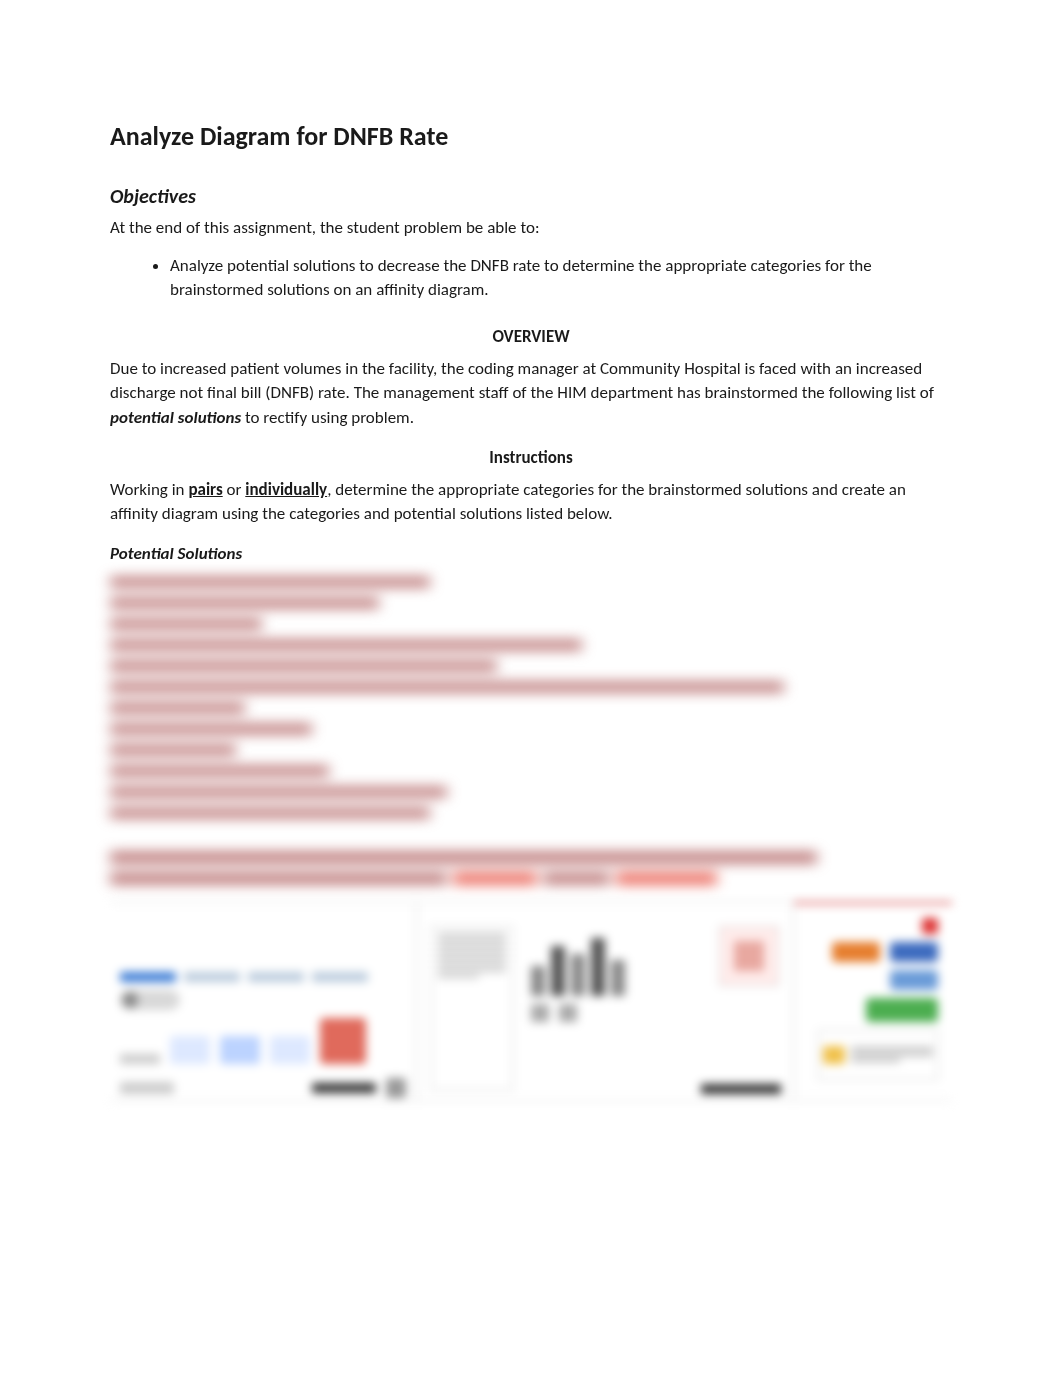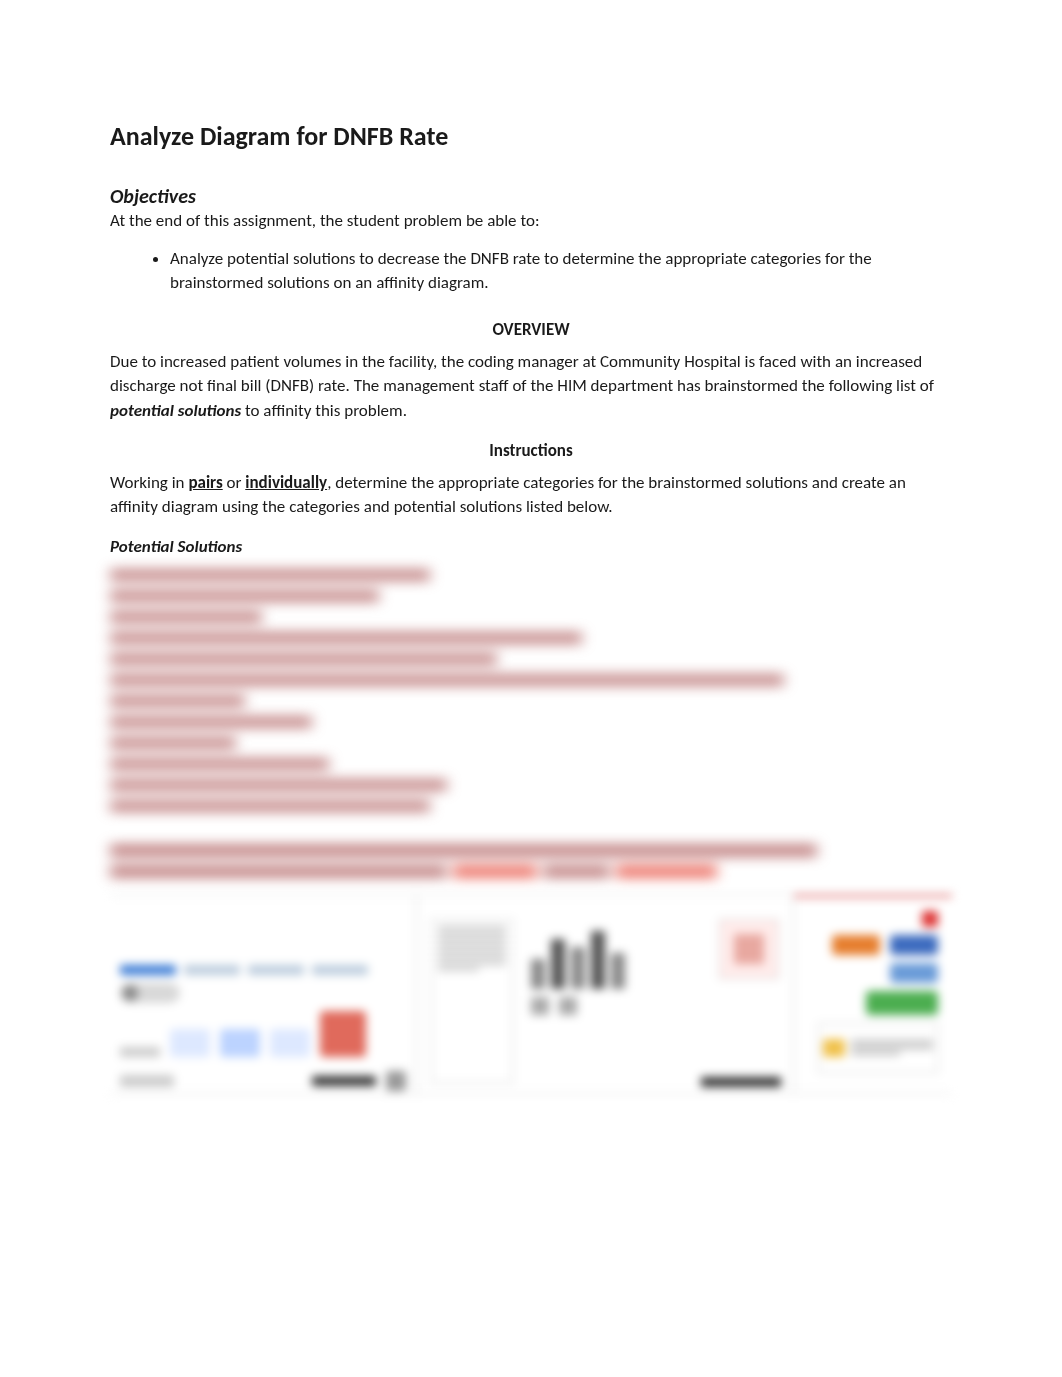--- a/index.html
+++ b/index.html
@@ -16,21 +16,21 @@
       font-size: 26px;
       font-weight: bold;
       color: #1a1a1a;
       margin-bottom: 32px;
     }
     .subtitle-italic {
       font-size: 20px;
       font-weight: bold;
       font-style: italic;
       color: #1a1a1a;
-      margin-bottom: 2px;
+      margin-bottom: 9px;
     }
     .obj-intro {
       font-size: 17px;
       color: #1a1a1a;
       margin-bottom: 16px;
     }
     .bullet-list {
       margin-left: 60px;
       margin-bottom: 24px;
     }
@@ -183,21 +183,21 @@
 
 <p class="obj-intro">At the end of this assignment, the student problem be able to:</p>
 
 <ul class="bullet-list">
   <li>Analyze potential solutions to decrease the DNFB rate to determine the appropriate categories for the brainstormed solutions on an affinity diagram.</li>
 </ul>
 
 <div class="section-head">OVERVIEW</div>
 
 <p class="para">
-  <span>Due to increased patient volumes in the facility, the coding manager at Community Hospital is faced with an increased discharge not final bill (DNFB) rate. The management staff of the HIM department has brainstormed the following list of </span><span class="bi">potential solutions</span><span> to affinity this problem.</span>
+  <span>Due to increased patient volumes in the facility, the coding manager at Community Hospital is faced with an increased discharge not final bill (DNFB) rate. The management staff of the HIM department has brainstormed the following list of </span><span class="bi">potential solutions</span><span> to rectify using problem.</span>
 </p>
 
 <div class="section-head">Instructions</div>
 
 <p class="para">
   <span>Working in </span><span class="b">pairs</span><span> or </span><span class="b">individually</span><span>, determine the appropriate categories for the brainstormed solutions and create an affinity diagram using the categories and potential solutions listed below.</span>
 </p>
 
 <div class="potential-solutions-head">Potential Solutions</div>
 

